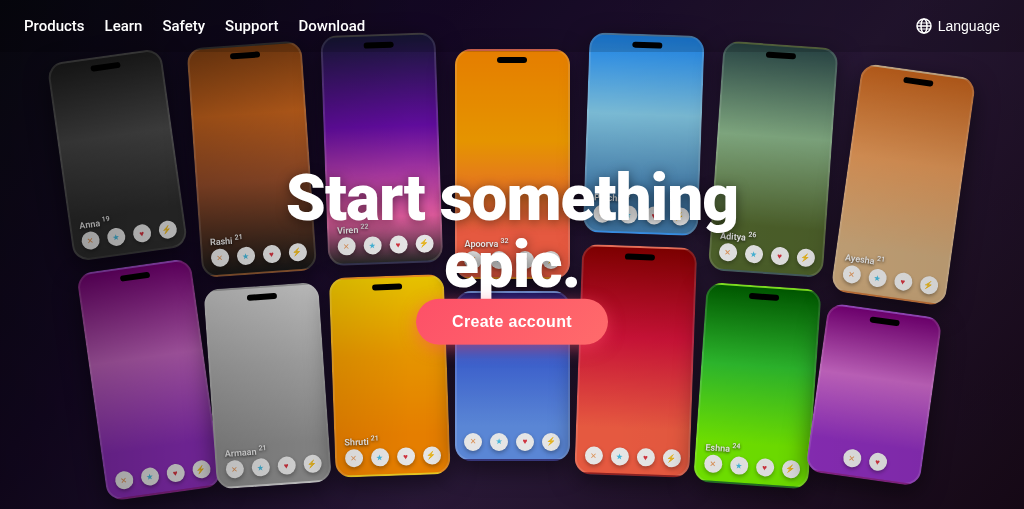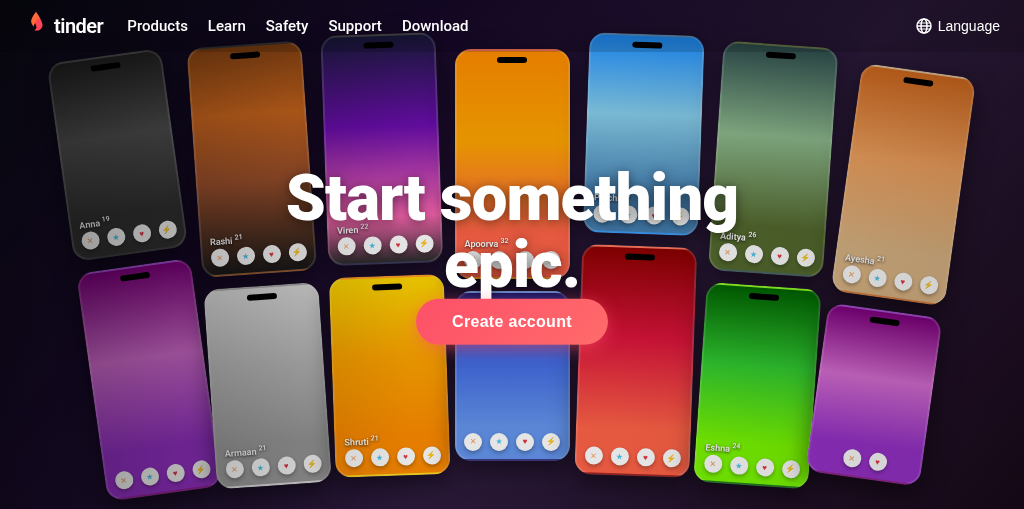--- a/index.html
+++ b/index.html
@@ -249,28 +249,20 @@
       height: 230px;
     }
     .phone-card.short {
       height: 170px;
     }
   </style>
 </head>
 <body>
 
 <nav class="navbar">
-  <a class="nav-logo" href="#">
-
-    <svg class="flame-icon" viewBox="0 0 24 30" fill="none" xmlns="http://www.w3.org/2000/svg">
-      <path d="M12 0C12 0 7 6 7 10C7 12.2 8.3 14 10 15C9.5 13.5 10 12 11 11C11 13 12.5 14.5 12.5 16C12.5 17.5 11.5 18.8 10 19.5C11 19.8 12 20 13 20C16.3 20 19 17.3 19 14C19 9 12 0 12 0Z" fill="#FF4458"></path>
-      <path d="M12 0C12 0 16 5 16 9C16 9 14 7.5 13 6C13 8.5 11.5 10.5 11 12C10 13 9.5 14.5 10 16C8.5 14.8 7 12.5 7 10C7 6 12 0 12 0Z" fill="#FF6B35"></path>
-    </svg>
-    <span class="logo-text">tinder</span>
-  </a>
 
   <div class="nav-links">
     <a class="nav-link" href="#">Products</a>
     <a class="nav-link" href="#">Learn</a>
     <a class="nav-link" href="#">Safety</a>
     <a class="nav-link" href="#">Support</a>
     <a class="nav-link" href="#">Download</a>
   </div>
 
   <div class="nav-right">

